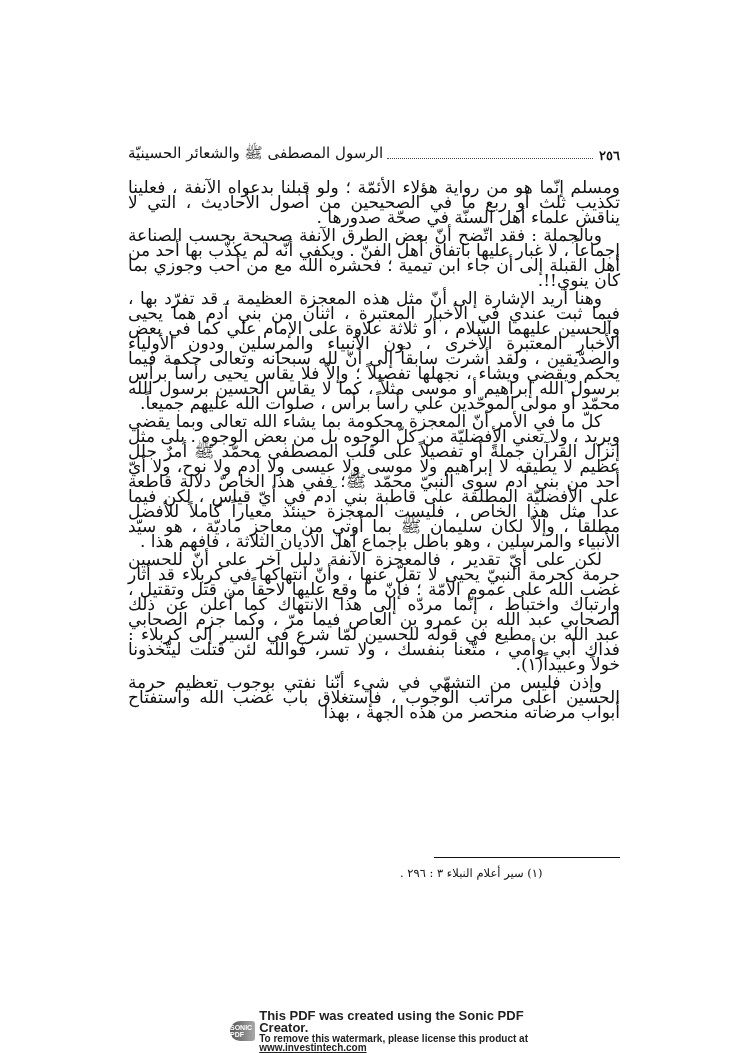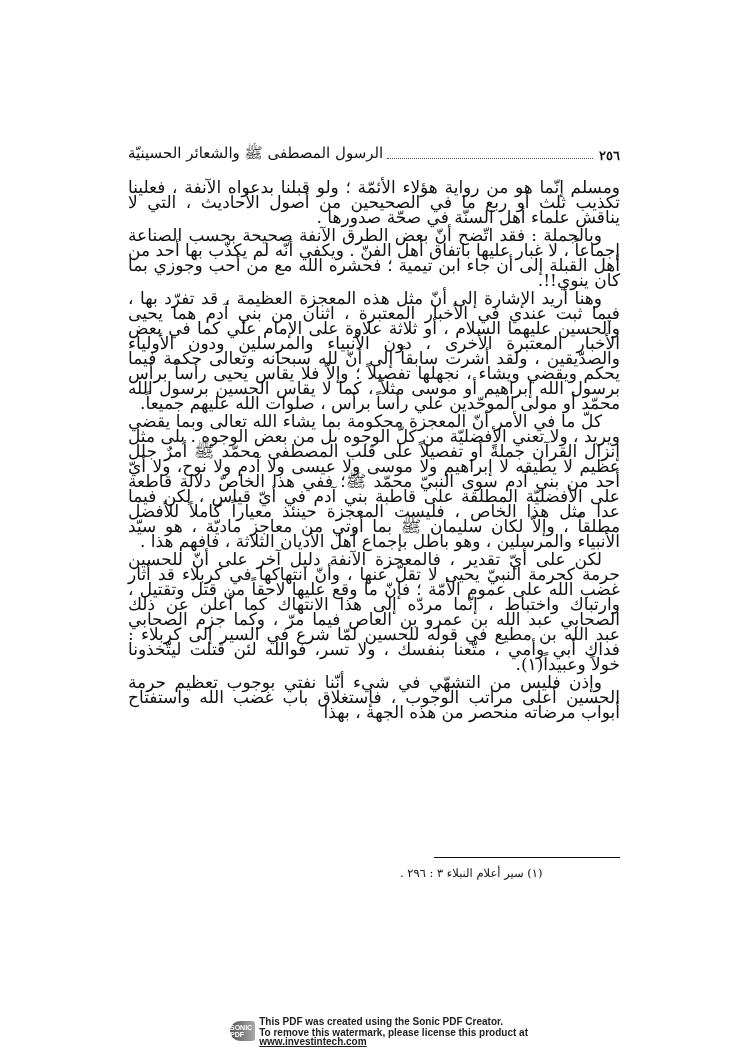--- a/index.html
+++ b/index.html
@@ -16,21 +16,21 @@
     .body-text p { margin:0 0 3px 0; }
     .body-text p.indent { text-indent:18px; }
     .body-text p.cont { text-indent:0; }
     .fn-rule { position:absolute; left:434px; top:857px; width:186px; height:0; border-top:1.5px solid #111; }
     .footnote { position:absolute; left:400px; top:866px; width:220px; direction:rtl; font-size:11.5px; text-align:left; }
     .watermark { position:absolute; left:230px; top:1018px; width:310px; height:26px; display:flex; align-items:center; }
     .wm-logo { width:34px; height:20px; border-radius:10px 3px 3px 10px; background:linear-gradient(90deg,#555,#aaa);
            color:#fff; font:bold 7px "Liberation Sans", sans-serif; display:flex; align-items:center; justify-content:center;
            margin-right:4px; }
     .wm-text { font-family:"Liberation Sans", sans-serif; color:#222; }
-    .wm-line1 { font-size:10px; font-weight:bold; line-height:12px; }
+    .wm-line1 { font-size:13px; font-weight:bold; line-height:12px; }
     .wm-line2 { font-size:10px; line-height:9px; font-weight:bold; }
     .wm-line2 a { color:#222; text-decoration:underline; }
   </style>
 </head>
 <body>
 
 <div class="page">
 
   <div class="running-header">
     <span class="pnum">٢٥٦</span>

